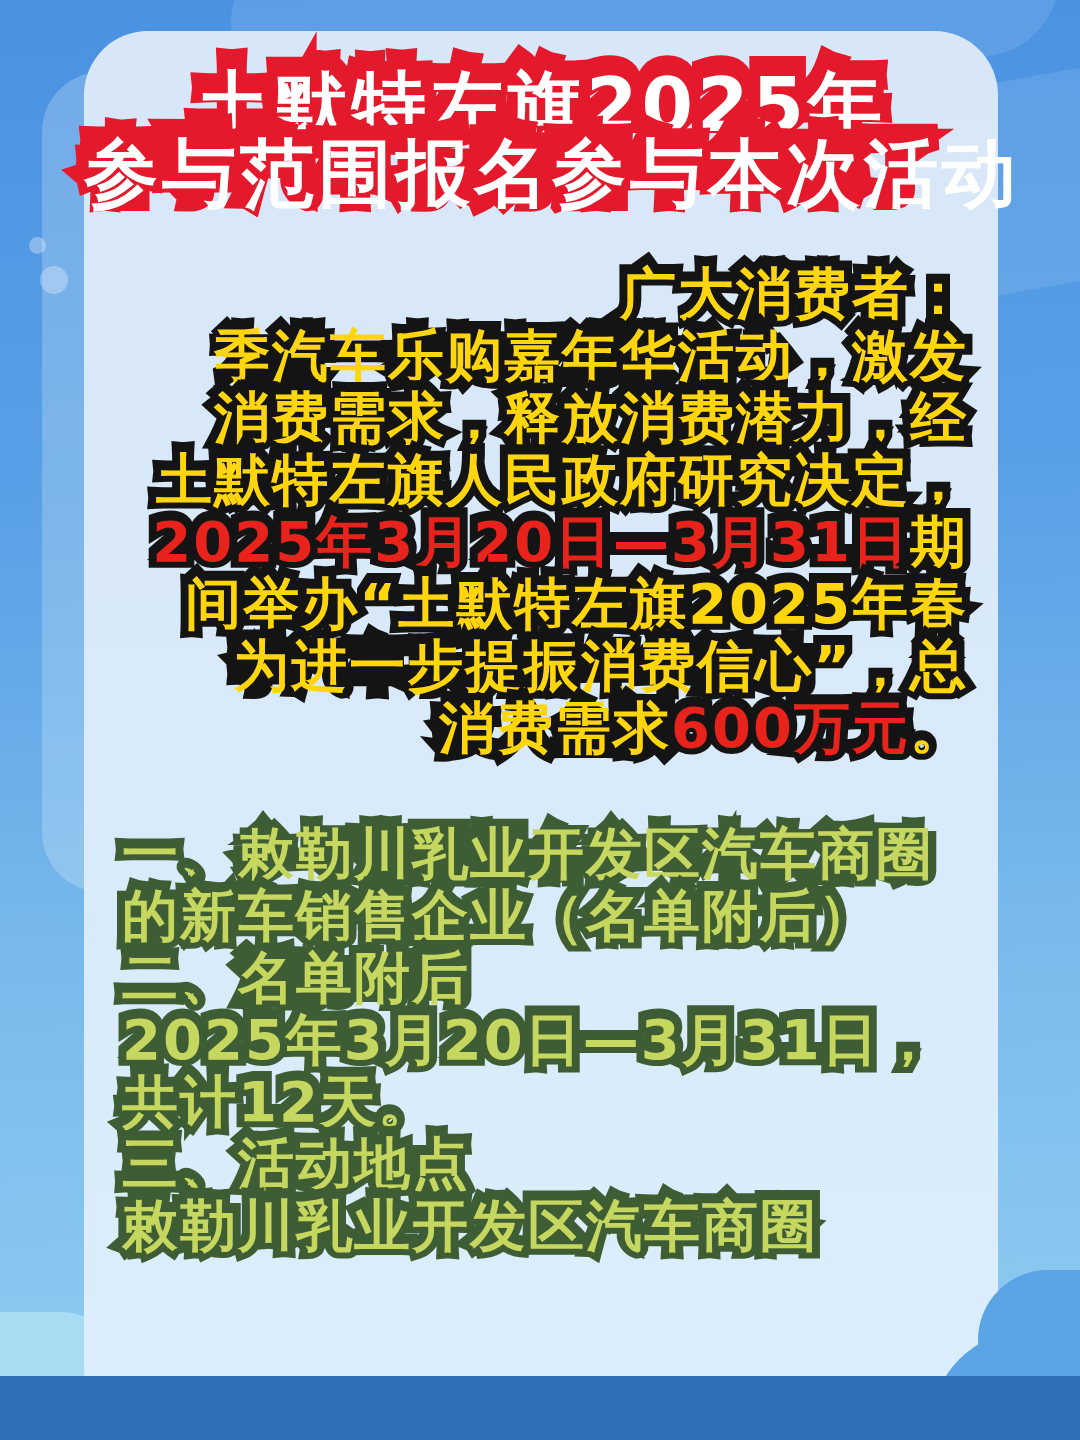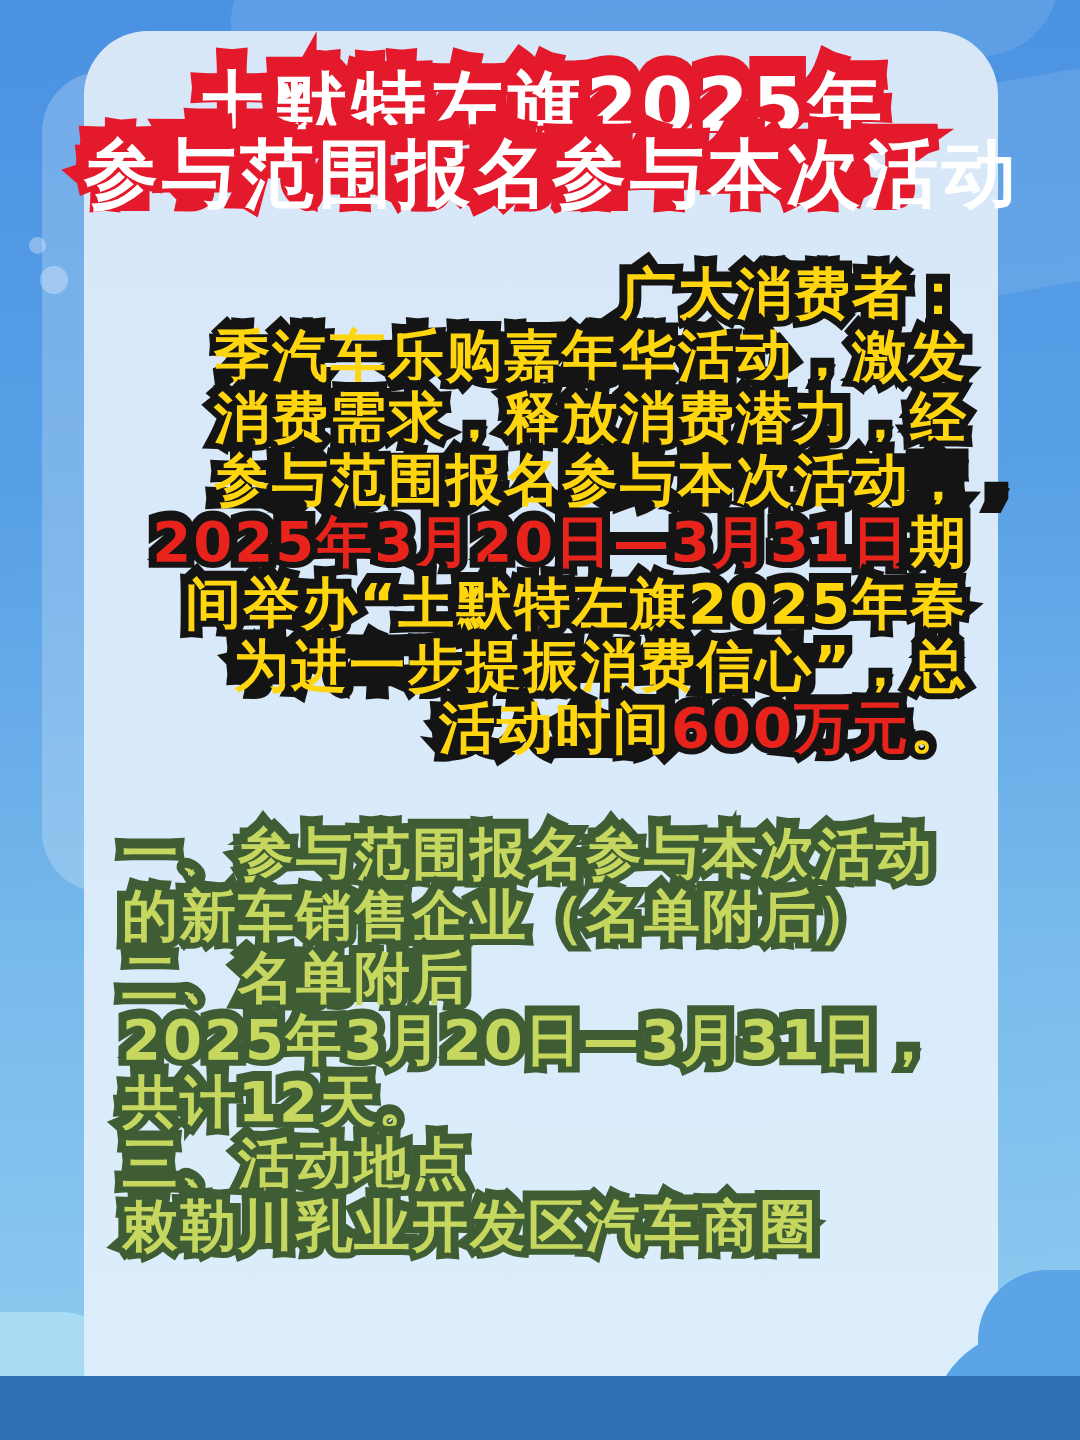--- a/index.html
+++ b/index.html
@@ -97,28 +97,28 @@
 
   <div class="card">
     <div class="title-block">
         <div class="line"><span class="seg c-title" data-text="土默特左旗2025年">土默特左旗2025年</span></div>
         <div class="line"><span class="seg c-title" data-text="春季汽车乐购嘉年华来了">参与范围报名参与本次活动</span></div>
       </div>
     <div class="body-block">
         <div class="line"><span class="seg c-yellow" data-text="广大消费者：">广大消费者：</span></div>
         <div class="line"><span class="seg c-yellow" data-text="为进一步提振消费信心，激发">季汽车乐购嘉年华活动，激发</span></div>
         <div class="line"><span class="seg c-yellow" data-text="消费需求，释放消费潜力，经">消费需求，释放消费潜力，经</span></div>
-        <div class="line"><span class="seg c-yellow" data-text="土默特左旗人民政府研究决定，">参与范围报名参与本次活动，</span></div>
+        <div class="line"><span class="seg c-yellow" data-text="土默特左旗人民政府研究决定，">土默特左旗人民政府研究决定，</span></div>
         <div class="line"><span class="seg c-red" data-text="2025年3月20日—3月31日">2025年3月20日—3月31日</span><span class="seg c-yellow" data-text="期">期</span></div>
         <div class="line"><span class="seg c-yellow" data-text="间举办“土默特左旗2025年春">间举办“土默特左旗2025年春</span></div>
         <div class="line"><span class="seg c-yellow" data-text="季汽车乐购嘉年华活动”，总">为进一步提振消费信心”，总</span></div>
-        <div class="line"><span class="seg c-yellow" data-text="投入金额">活动时间</span><span class="seg c-red" data-text="600万元">600万元</span><span class="seg c-yellow" data-text="。">。</span></div>
+        <div class="line"><span class="seg c-yellow" data-text="投入金额">消费需求</span><span class="seg c-red" data-text="600万元">600万元</span><span class="seg c-yellow" data-text="。">。</span></div>
       </div>
     <div class="sections-block">
-        <div class="line"><span class="seg c-green" data-text="一、参与范围报名参与本次活动">一、参与范围报名参与本次活动</span></div>
+        <div class="line"><span class="seg c-green" data-text="一、参与范围报名参与本次活动">一、敕勒川乳业开发区汽车商圈</span></div>
         <div class="line"><span class="seg c-green" data-text="的新车销售企业（名单附后）">的新车销售企业（名单附后）</span></div>
         <div class="line"><span class="seg c-green" data-text="二、活动时间">二、名单附后</span></div>
         <div class="line"><span class="seg c-green" data-text="2025年3月20日—3月31日，">2025年3月20日—3月31日，</span></div>
         <div class="line"><span class="seg c-green" data-text="共计12天。">共计12天。</span></div>
         <div class="line"><span class="seg c-green" data-text="三、活动地点">三、活动地点</span></div>
         <div class="line"><span class="seg c-green" data-text="敕勒川乳业开发区汽车商圈">敕勒川乳业开发区汽车商圈</span></div>
       </div>
   </div>
 
   <div class="decor wave-right"></div>

